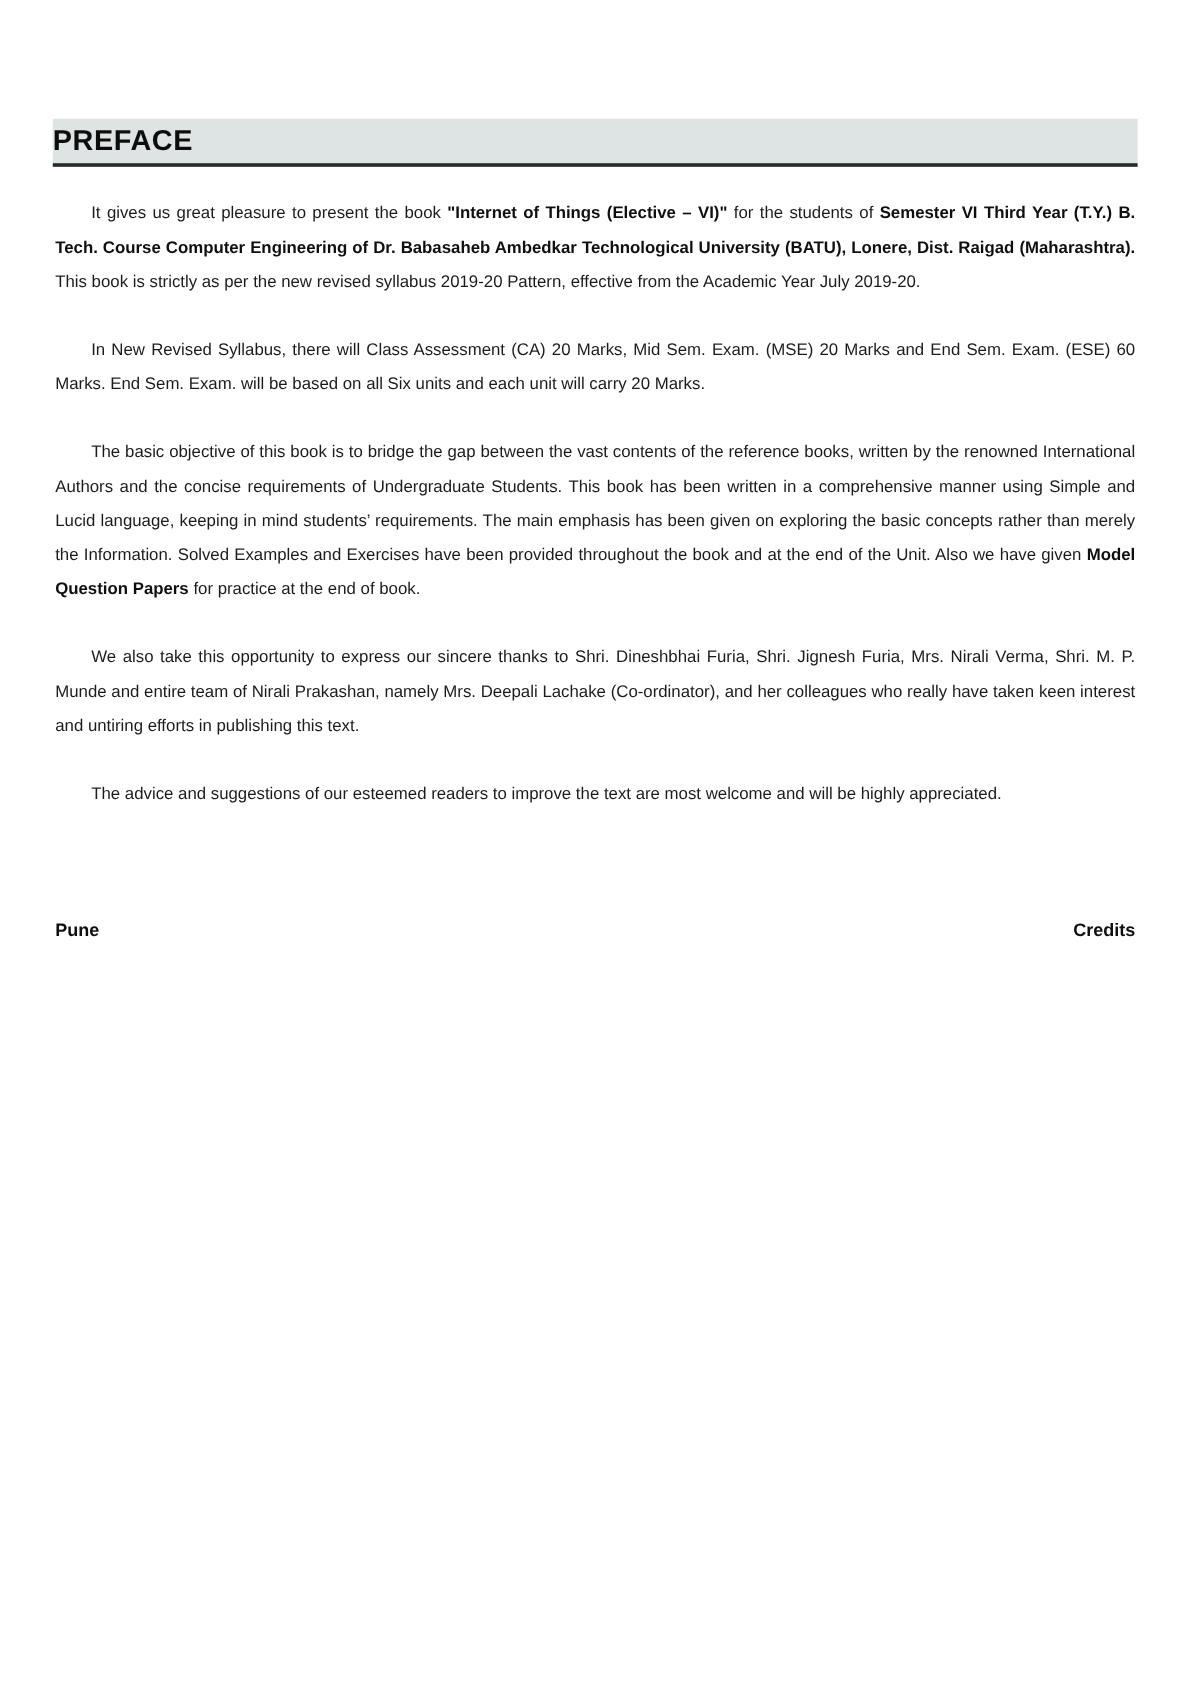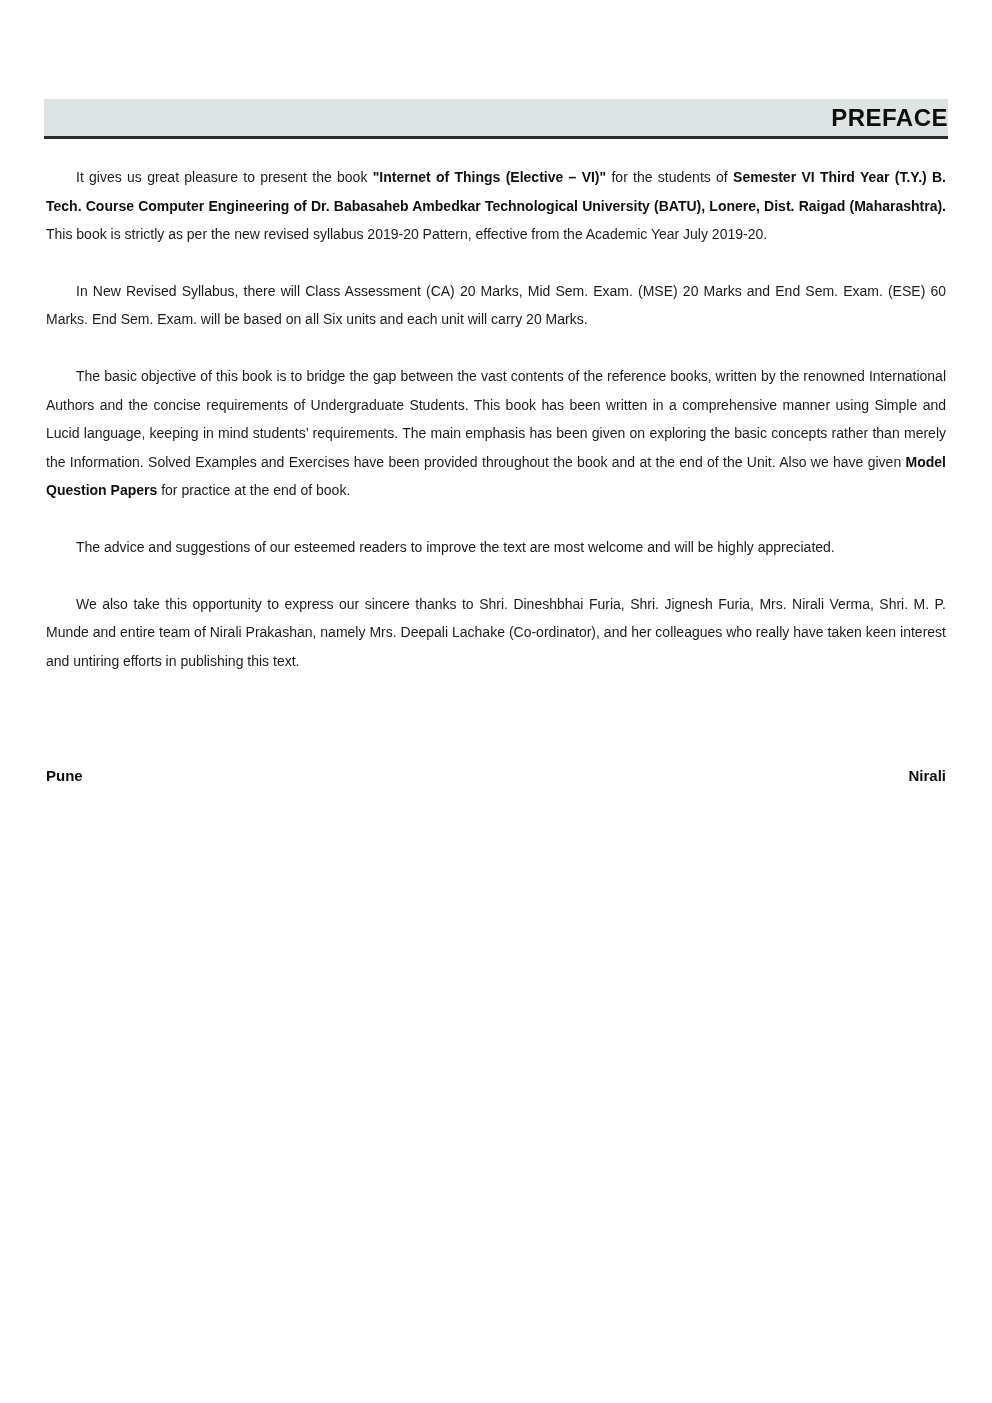--- a/index.html
+++ b/index.html
@@ -18,21 +18,21 @@
     padding-top: 99px;
     overflow: hidden;
   }
   .title-bar {
     margin: 0 44px 0 44px;
     height: 37px;
     background: var(--title-bar-bg, #dee3e3);
     border-bottom: 3px solid var(--title-bar-border, #2b2b2b);
     display: flex;
     align-items: center;
-    justify-content: flex-end;
+    justify-content: flex-start;
   }
   .title-bar h1 {
     margin: 0;
     font-size: 24px;
     font-weight: 700;
     letter-spacing: 0.5px;
     color: #0d0d0d;
     line-height: 1;
   }
   .content {
@@ -70,23 +70,23 @@
   <div class="content">
 
     <p class="para"><span>It gives us great pleasure to present the book </span><span class="b">"Internet of Things (Elective – VI)"</span><span> for the students of </span><span class="b">Semester VI Third Year (T.Y.) B. Tech. Course Computer Engineering of Dr. Babasaheb Ambedkar Technological University (BATU), Lonere, Dist. Raigad (Maharashtra).</span><span> This book is strictly as per the new revised syllabus 2019-20 Pattern, effective from the Academic Year July 2019-20.</span></p>
 
     <p class="para"><span>In New Revised Syllabus, there will Class Assessment (CA) 20 Marks, Mid Sem. Exam. (MSE) 20 Marks and End Sem. Exam. (ESE) 60 Marks. End Sem. Exam. will be based on all Six units and each unit will carry 20 Marks.</span></p>
 
 
     <p class="para"><span>The basic objective of this book is to bridge the gap between the vast contents of the reference books, written by the renowned International Authors and the concise requirements of Undergraduate Students. This book has been written in a comprehensive manner using Simple and Lucid language, keeping in mind students’ requirements. The main emphasis has been given on exploring the basic concepts rather than merely the Information. Solved Examples and Exercises have been provided throughout the book and at the end of the Unit. Also we have given </span><span class="b">Model Question Papers</span><span> for practice at the end of book.</span></p>
 
 
+    <p class="para"><span>We also take this opportunity to express our sincere thanks to Shri. Dineshbhai Furia, Shri. Jignesh Furia, Mrs. Nirali Verma, Shri. M. P. Munde and entire team of Nirali Prakashan, namely Mrs. Deepali Lachake (Co-ordinator), and her colleagues who really have taken keen interest and untiring efforts in publishing this text.</span></p>
+
     <p class="para"><span>The advice and suggestions of our esteemed readers to improve the text are most welcome and will be highly appreciated.</span></p>
-
-    <p class="para"><span>We also take this opportunity to express our sincere thanks to Shri. Dineshbhai Furia, Shri. Jignesh Furia, Mrs. Nirali Verma, Shri. M. P. Munde and entire team of Nirali Prakashan, namely Mrs. Deepali Lachake (Co-ordinator), and her colleagues who really have taken keen interest and untiring efforts in publishing this text.</span></p>
 
     <div class="footer-row">
       <span class="b">Pune</span>
-      <span class="b">Nirali</span>
+      <span class="b">Credits</span>
     </div>
 
   </div>
 </div>
 
 </body></html>

